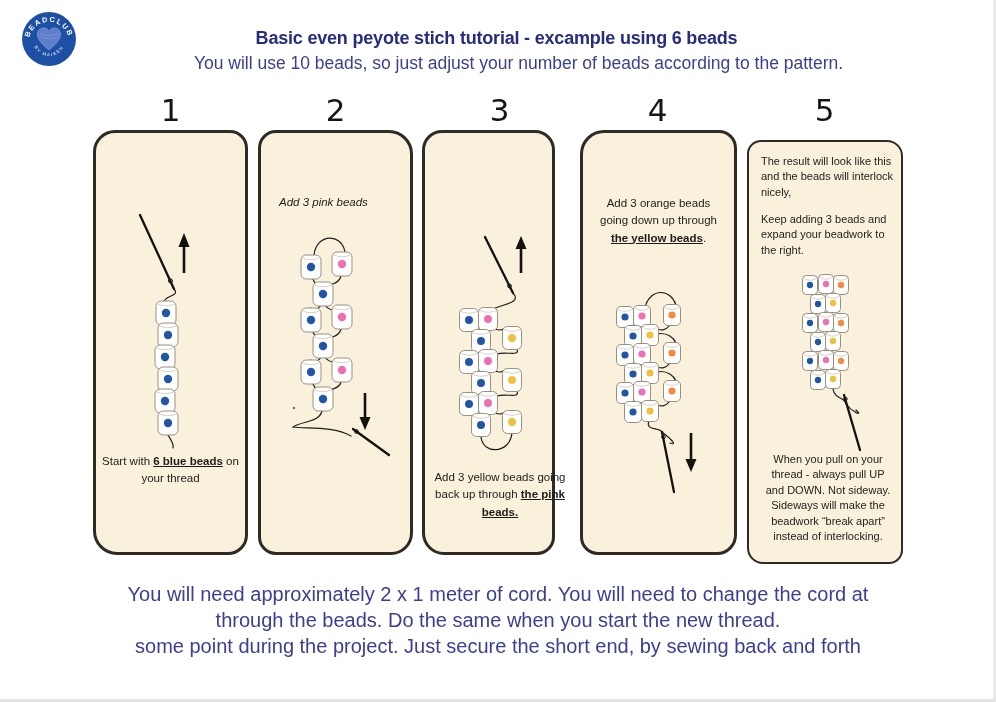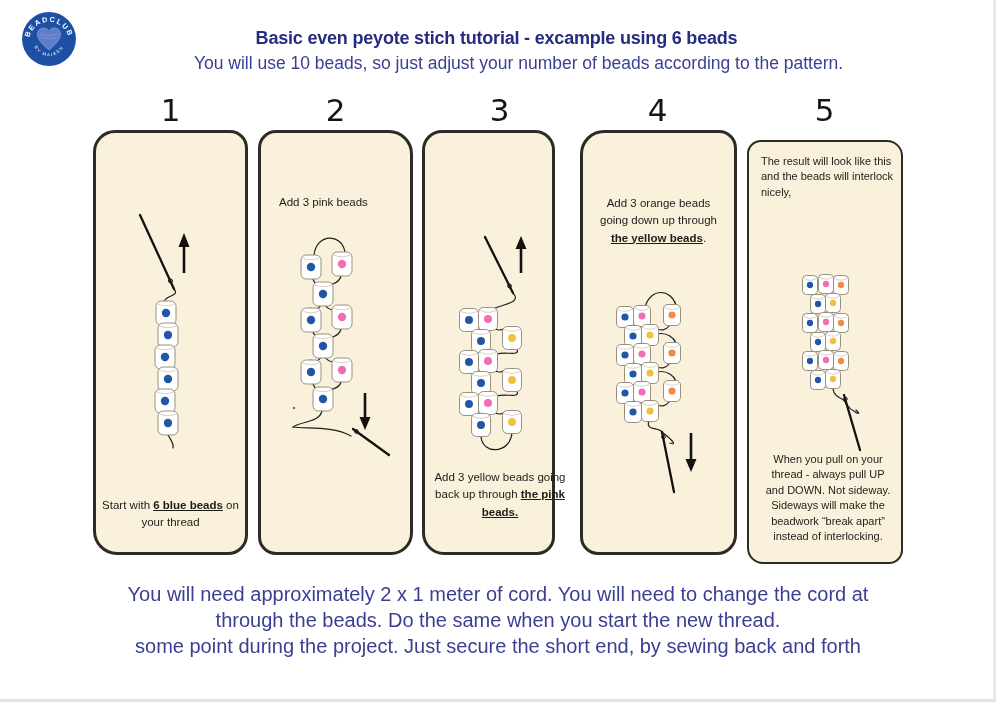--- a/index.html
+++ b/index.html
@@ -27,21 +27,21 @@
   }
   .panel {
     position:absolute; background:#faf1dd; border:3px solid #2e2b26;
   }
   .panel svg.diagram { position:absolute; left:0; top:0; }
   .cap {
     position:absolute; font-size:11.5px; line-height:1.5; color:#1d1c18;
     text-align:center;
   }
   .cap b, .cap strong { font-weight:bold;text-decoration:underline; }
-  .plabel { position:absolute; font-size:11.5px; color:#1d1c18; text-align:center; }
+  .plabel { position:absolute; font-size:11.5px; color:#1d1c18; text-align:center;font-style:italic; }
   .p5txt {
     position:absolute; font-size:11px; line-height:1.4; color:#23221e;
     text-align:left;
   }
   .footer {
     position:absolute; left:88px; top:581px; width:820px; text-align:center;
     font-size:20px; line-height:26px; color:#3a3f92; font-stretch:condensed;
   }
   .thread { fill:none; stroke:#1f1d1a; stroke-width:1.2; stroke-linecap:round; }
   .needle { stroke:#12110e; stroke-width:2.3; stroke-linecap:round; }
@@ -117,21 +117,21 @@
             <path d="M -8.5 -9 Q 0 -5.5 8.5 -9" fill="none" stroke="#cfc7b6" stroke-width="0.8"></path>
             <circle r="4.2" fill="#2155a5"></circle>
           </g>
           <g transform="translate(72,290)">
             <rect x="-10" y="-12" width="20" height="24" rx="5.2" fill="#ffffff" stroke="#97907f" stroke-width="1"></rect>
             <path d="M -8.5 -9 Q 0 -5.5 8.5 -9" fill="none" stroke="#cfc7b6" stroke-width="0.8"></path>
             <circle r="4.2" fill="#2155a5"></circle>
           </g>
         </g>
     </svg>
-    <div class="cap" style="left:6px; top:320px; width:137px;margin-top:44px;"><span>Start with </span><b>6 blue beads</b><span> on your thread</span></div>
+    <div class="cap" style="left:6px; top:320px; width:137px;"><span>Start with </span><b>6 blue beads</b><span> on your thread</span></div>
   </div>
 
   <div class="panel" style="left:258px; top:130px; width:155px; height:425px; border-radius:18px 24px 22px 18px;">
     <svg class="diagram" width="149" height="419" viewBox="0 0 149 419" xmlns="http://www.w3.org/2000/svg">
       <path class="thread" d="M53,122 C55,101 80,99 84,119
                M52,146 C55,154 59,154 61,150 M80,143 C78,151 67,153 64,151
                M60,172 C56,178 52,178 50,175 M64,172 C68,178 76,178 79,176
                M52,199 C55,206 59,206 61,203 M80,196 C78,204 67,206 64,204
                M60,224 C56,230 52,230 50,227 M64,224 C68,230 76,230 79,228
                M52,251 C55,258 59,258 61,255 M80,249 C78,256 67,258 64,256
@@ -454,20 +454,21 @@
             <circle r="3.15" fill="#2155a5"></circle>
           </g>
           <g transform="translate(84,237)">
             <rect x="-7.5" y="-9.5" width="15" height="19" rx="3.9000000000000004" fill="#ffffff" stroke="#97907f" stroke-width="1"></rect>
             <path d="M -6 -6.5 Q 0 -3 6 -6.5" fill="none" stroke="#cfc7b6" stroke-width="0.8"></path>
             <circle r="3.15" fill="#f0c23c"></circle>
           </g>
         </g>
     </svg>
     <div class="p5txt" style="left:12px; top:12px; width:134px;">The result will look like this and the beads will interlock nicely,</div>
+    <div class="p5txt" style="left:12px; top:70px; width:134px;">Keep adding 3 beads and expand your beadwork to the right.</div>
     <div class="p5txt" style="left:14px; top:310px; width:130px;text-align:center;">When you pull on your thread - always pull UP and DOWN. Not sideway. Sideways will make the beadwork “break apart” instead of interlocking.</div>
   </div>
 
   <div class="footer">
     <div>You will need approximately 2 x 1 meter of cord. You will need to change the cord at</div>
     <div>through the beads. Do the same when you start the new thread.</div>
     <div>some point during the project. Just secure the short end, by sewing back and forth</div>
   </div>
 
 </div>

